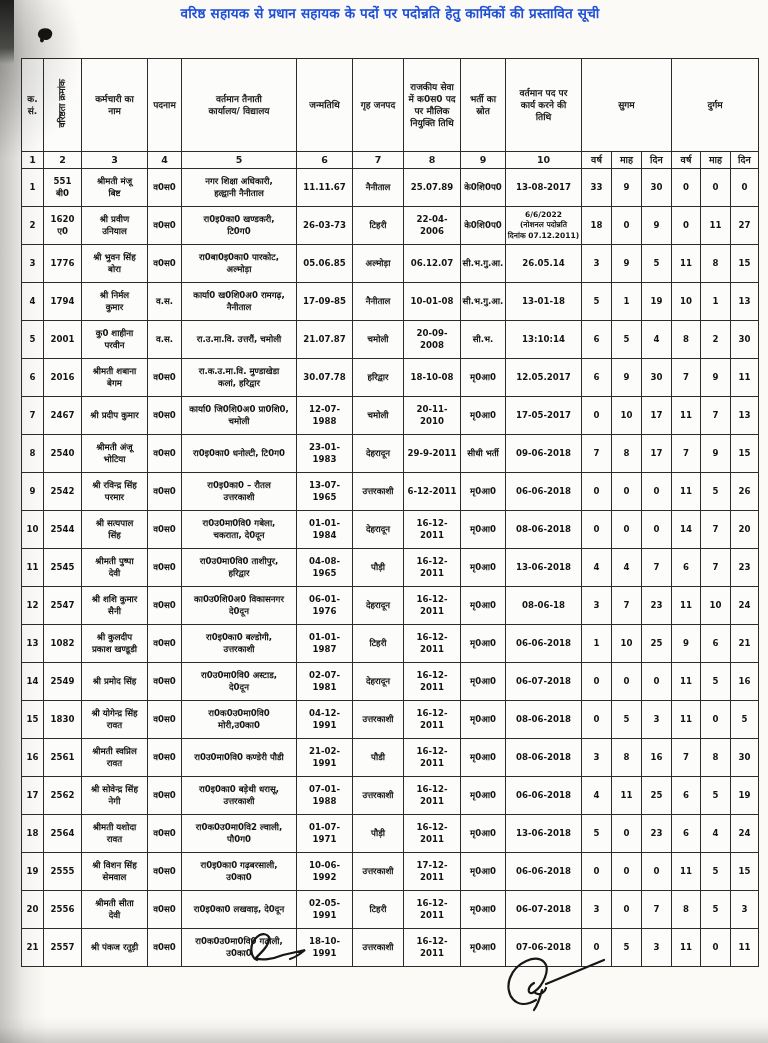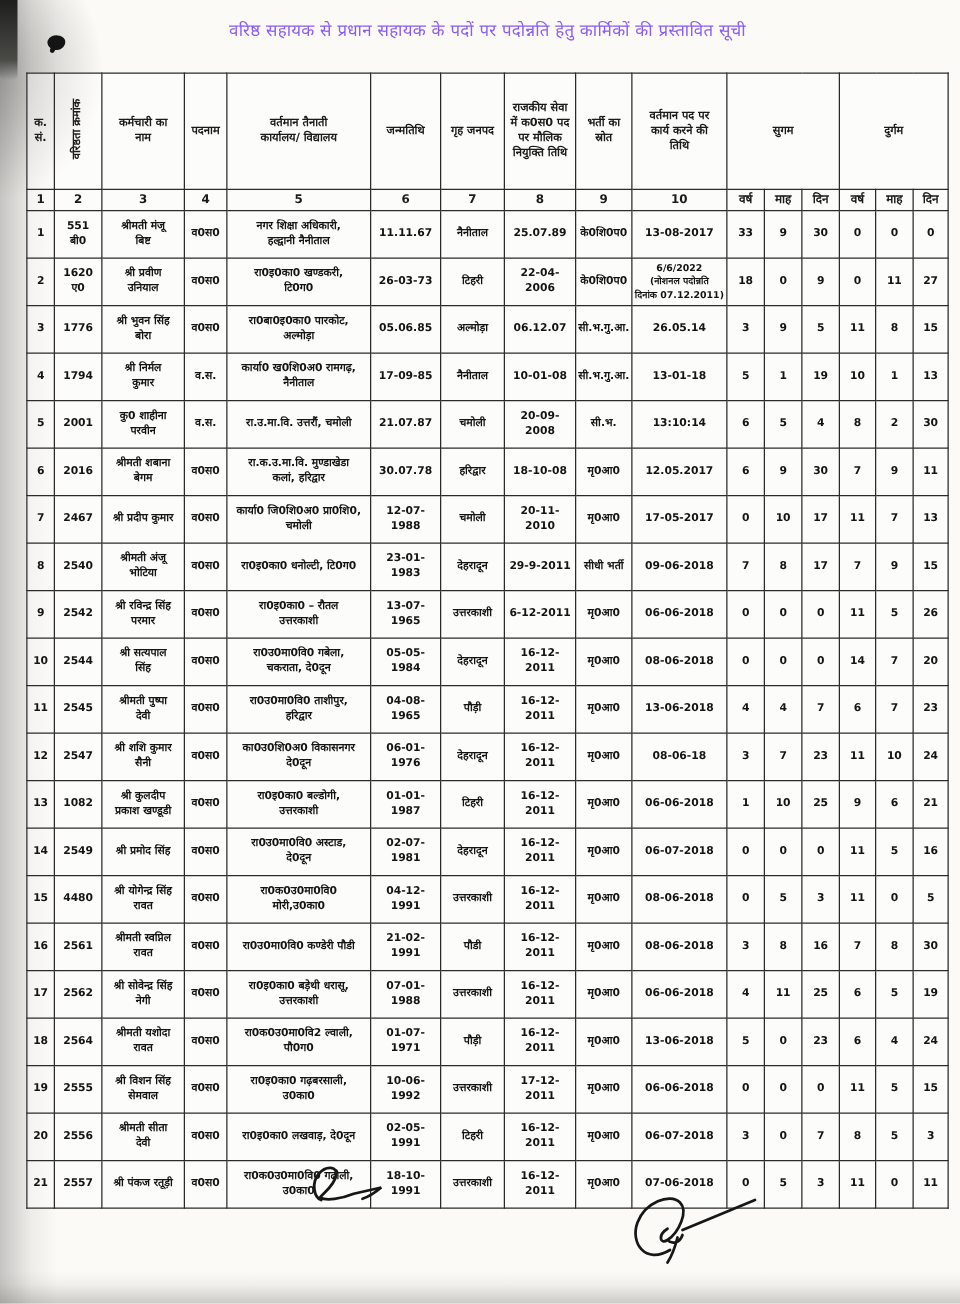--- a/index.html
+++ b/index.html
@@ -16,22 +16,22 @@
     background:linear-gradient(to bottom,#1e1e1e,#4a4a46 75%,rgba(0,0,0,0));border-radius:0 0 4px 4px;}
   .corner-smudge{position:absolute;left:-30px;top:-20px;width:120px;height:190px;
     background:radial-gradient(ellipse at 20% 40%,rgba(40,40,38,0.35),rgba(0,0,0,0) 65%);pointer-events:none;}
   .edge-bottom{position:absolute;left:0;bottom:0;width:768px;height:26px;
     background:linear-gradient(to top,rgba(90,90,85,0.30),rgba(120,120,110,0.08) 60%,rgba(0,0,0,0));pointer-events:none;}
   .ink-blot{position:absolute;left:38px;top:28px;width:14px;height:12px;background:#141414;
     border-radius:60% 40% 55% 45%;transform:rotate(18deg);}
   .ink-blot:after{content:"";position:absolute;left:4px;top:10px;width:4px;height:5px;background:#141414;border-radius:50%;}
 
   .title{
-    position:absolute;left:60px;top:15px;width:660px;text-align:center;
-    font-size:13.5px;font-weight:normal;letter-spacing:.2px;color:#8b5cf6;
+    position:absolute;left:60px;top:4px;width:660px;text-align:center;
+    font-size:13.5px;font-weight:bold;letter-spacing:.2px;color:#1d4ed8;
   }
 
   .sheet{position:absolute;left:21px;top:58px;}
   table{border-collapse:collapse;table-layout:fixed;width:737px;background:rgba(255,255,255,0.4);}
   th,td{border:1.4px solid #2b2b2b;padding:1px 1px;vertical-align:middle;text-align:center;
     overflow:hidden;word-wrap:break-word;}
   thead th{font-size:9px;font-weight:bold;white-space:pre-line;line-height:1.35;}
   tr.head-main th{height:90px;}
   tr.head-num th{height:14px;font-size:9.5px;line-height:1;}
   tbody td{font-size:8.6px;font-weight:600;line-height:1.35;height:35px;white-space:pre-line;color:#141414;}
@@ -296,21 +296,21 @@
           <td>26</td>
         </tr>
         <tr>
           <td>10</td>
           <td>2544</td>
           <td>श्री सत्यपाल
 सिंह</td>
           <td>व0स0</td>
           <td>रा0उ0मा0वि0 गबेला,
 चकराता, दे0दून</td>
-          <td>05-05-1984</td>
+          <td>01-01-1984</td>
           <td>देहरादून</td>
           <td>16-12-2011</td>
           <td>मृ0आ0</td>
           <td>08-06-2018</td>
           <td>0</td>
           <td>0</td>
           <td>0</td>
           <td>14</td>
           <td>7</td>
           <td>20</td>
@@ -389,21 +389,21 @@
           <td>06-07-2018</td>
           <td>0</td>
           <td>0</td>
           <td>0</td>
           <td>11</td>
           <td>5</td>
           <td>16</td>
         </tr>
         <tr>
           <td>15</td>
-          <td>4480</td>
+          <td>1830</td>
           <td>श्री योगेन्द्र सिंह
 रावत</td>
           <td>व0स0</td>
           <td>रा0क0उ0मा0वि0
 मोरी,उ0का0</td>
           <td>04-12-1991</td>
           <td>उत्तरकाशी</td>
           <td>16-12-2011</td>
           <td>मृ0आ0</td>
           <td>08-06-2018</td>

